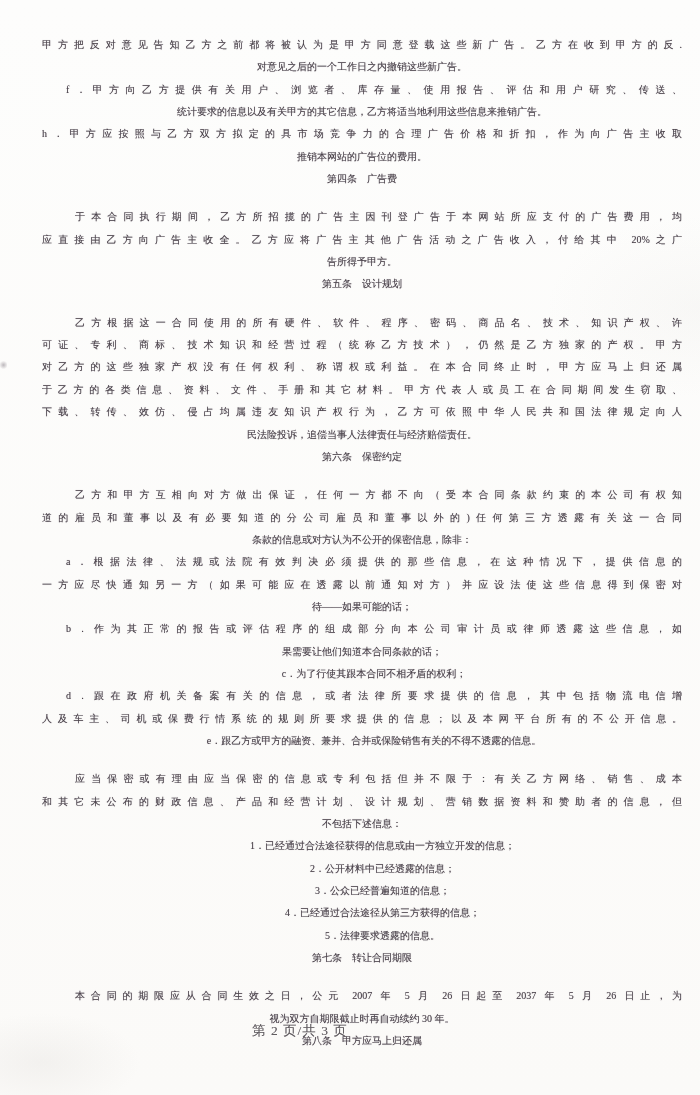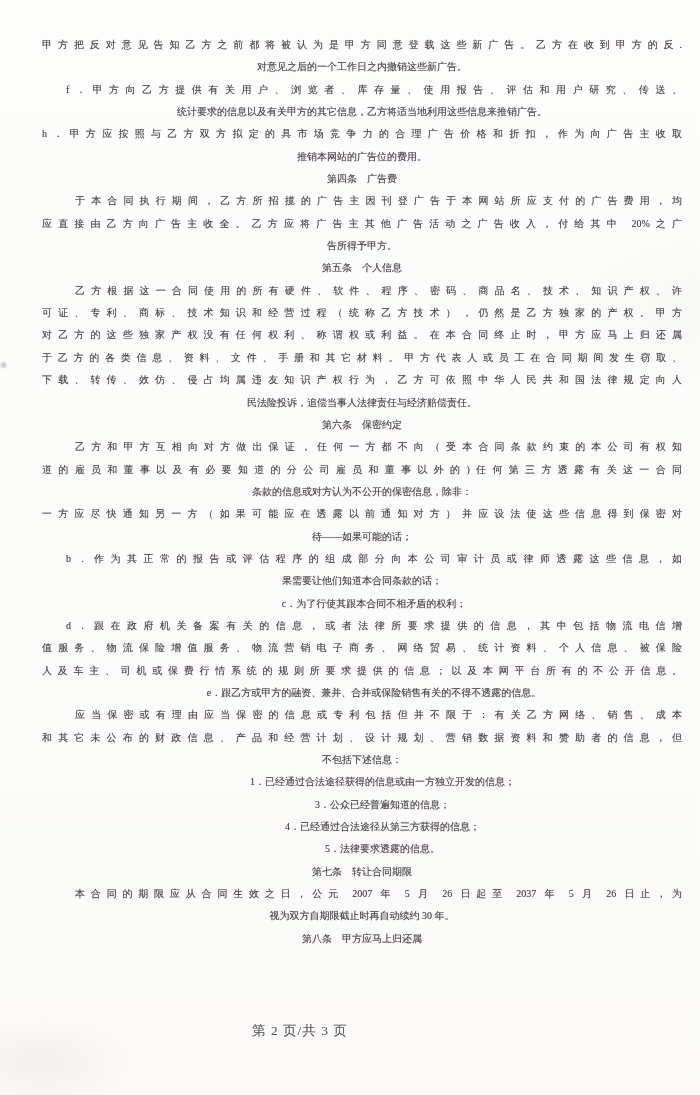--- a/index.html
+++ b/index.html
@@ -23,21 +23,21 @@
     text-shadow: 0 0 0.7px rgba(95, 80, 95, 0.55);
   }
   .line {
     height: 22.35px;
     line-height: 22.3px;
     overflow: hidden;
     white-space: normal;
     text-align: center;
   }
   .line.just { text-align: justify; text-align-last: justify; }
-  .indent-para   { padding-left: 33px; }
+  .indent-para   { padding-left: 33px; margin-top: 16px; }
   .indent-letter { padding-left: 24px; }
   .indent-num    { padding-left: 41px; }
   .footer {
     position: absolute; top: 1022px; left: 0; width: 600px;
     text-align: center;
     font-size: 13.5px;
     color: #605c60;
     letter-spacing: 1px;
     text-shadow: 0 0 0.6px rgba(95, 85, 95, 0.4);
   }
@@ -54,44 +54,45 @@
       <div class="line indent-none just">甲方把反对意见告知乙方之前都将被认为是甲方同意登载这些新广告。乙方在收到甲方的反.</div>
       <div class="line indent-none">对意见之后的一个工作日之内撤销这些新广告。</div>
       <div class="line indent-letter just">f．甲方向乙方提供有关用户、浏览者、库存量、使用报告、评估和用户研究、传送、</div>
       <div class="line indent-none">统计要求的信息以及有关甲方的其它信息，乙方将适当地利用这些信息来推销广告。</div>
       <div class="line indent-none just">h．甲方应按照与乙方双方拟定的具市场竞争力的合理广告价格和折扣，作为向广告主收取</div>
       <div class="line indent-none">推销本网站的广告位的费用。</div>
       <div class="line indent-none">第四条　广告费</div>
       <div class="line indent-para just">于本合同执行期间，乙方所招揽的广告主因刊登广告于本网站所应支付的广告费用，均</div>
       <div class="line indent-none just">应直接由乙方向广告主收全。乙方应将广告主其他广告活动之广告收入，付给其中 20%之广</div>
       <div class="line indent-none">告所得予甲方。</div>
-      <div class="line indent-none">第五条　个人信息</div>
+      <div class="line indent-none">第五条　设计规划</div>
       <div class="line indent-para just">乙方根据这一合同使用的所有硬件、软件、程序、密码、商品名、技术、知识产权、许</div>
       <div class="line indent-none just">可证、专利、商标、技术知识和经营过程（统称乙方技术），仍然是乙方独家的产权。甲方</div>
       <div class="line indent-none just">对乙方的这些独家产权没有任何权利、称谓权或利益。在本合同终止时，甲方应马上归还属</div>
       <div class="line indent-none just">于乙方的各类信息、资料、文件、手册和其它材料。甲方代表人或员工在合同期间发生窃取、</div>
       <div class="line indent-none just">下载、转传、效仿、侵占均属违友知识产权行为，乙方可依照中华人民共和国法律规定向人</div>
       <div class="line indent-none">民法险投诉，追偿当事人法律责任与经济赔偿责任。</div>
       <div class="line indent-none">第六条　保密约定</div>
       <div class="line indent-para just">乙方和甲方互相向对方做出保证，任何一方都不向（受本合同条款约束的本公司有权知</div>
       <div class="line indent-none just">道的雇员和董事以及有必要知道的分公司雇员和董事以外的)任何第三方透露有关这一合同</div>
       <div class="line indent-none">条款的信息或对方认为不公开的保密信息，除非：</div>
+      <div class="line indent-letter just">a．根据法律、法规或法院有效判决必须提供的那些信息，在这种情况下，提供信息的</div>
       <div class="line indent-none just">一方应尽快通知另一方（如果可能应在透露以前通知对方）并应设法使这些信息得到保密对</div>
       <div class="line indent-none">待——如果可能的话；</div>
       <div class="line indent-letter just">b．作为其正常的报告或评估程序的组成部分向本公司审计员或律师透露这些信息，如</div>
       <div class="line indent-none">果需要让他们知道本合同条款的话；</div>
       <div class="line indent-letter">c．为了行使其跟本合同不相矛盾的权利；</div>
       <div class="line indent-letter just">d．跟在政府机关备案有关的信息，或者法律所要求提供的信息，其中包括物流电信增</div>
-      <div class="line indent-none just">值服务、物流保险增值服务、物流营销电子商务、网络贸易、统计资料、个人信息、被保险</div>
       <div class="line indent-none just">人及车主、司机或保费行情系统的规则所要求提供的信息；以及本网平台所有的不公开信息。</div>
       <div class="line indent-letter">e．跟乙方或甲方的融资、兼并、合并或保险销售有关的不得不透露的信息。</div>
       <div class="line indent-para just">应当保密或有理由应当保密的信息或专利包括但并不限于：有关乙方网络、销售、成本</div>
       <div class="line indent-none just">和其它未公布的财政信息、产品和经营计划、设计规划、营销数据资料和赞助者的信息，但</div>
       <div class="line indent-none">不包括下述信息：</div>
       <div class="line indent-num">1．已经通过合法途径获得的信息或由一方独立开发的信息；</div>
+      <div class="line indent-num">2．公开材料中已经透露的信息；</div>
       <div class="line indent-num">3．公众已经普遍知道的信息；</div>
       <div class="line indent-num">4．已经通过合法途径从第三方获得的信息；</div>
       <div class="line indent-num">5．法律要求透露的信息。</div>
       <div class="line indent-none">第七条　转让合同期限</div>
       <div class="line indent-para just">本合同的期限应从合同生效之日，公元 2007 年 5 月 26 日起至 2037 年 5 月 26 日止，为</div>
       <div class="line indent-none">视为双方自期限截止时再自动续约 30 年。</div>
       <div class="line indent-none">第八条　甲方应马上归还属</div>
     </div>
 
   <div class="artifact"></div>

